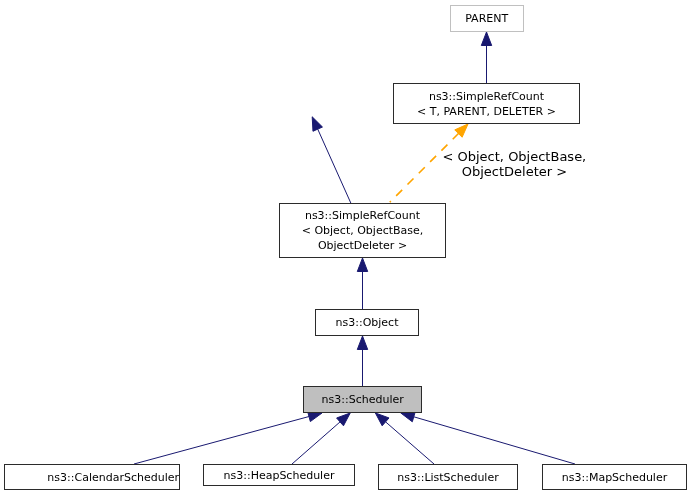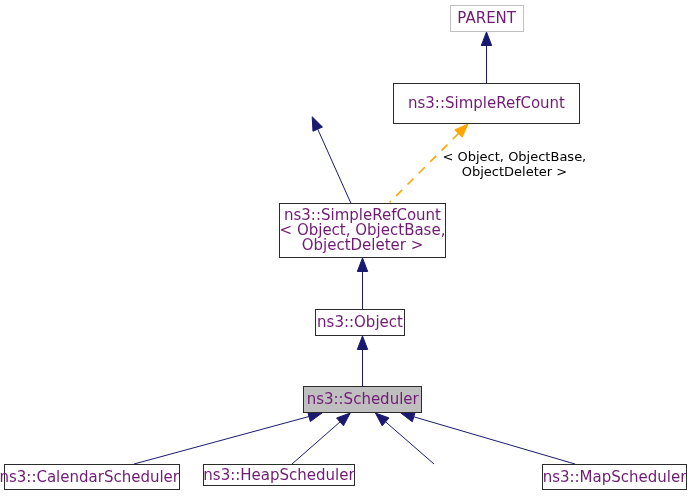--- a/index.html
+++ b/index.html
@@ -6,21 +6,21 @@
   body{width:692px;height:496px;overflow:hidden;
        font-family:"DejaVu Sans",sans-serif;
        -webkit-font-smoothing:antialiased;}
   #diagram{position:relative;width:692px;height:496px;background:#ffffff;}
   #edge-layer{position:absolute;left:0;top:0;width:692px;height:496px;}
   .node{position:absolute;box-sizing:border-box;background:#ffffff;
         display:flex;align-items:center;justify-content:center;}
   .node.external{border:1px solid #c0c0c0;}
   .node.normal{border:1px solid #2b2b2b;}
   .node.highlight{border:1px solid #2b2b2b;background:#bfbfbf;}
-  .lbl{font-size:15px;line-height:15px;color:#701a75;}
+  .lbl{font-size:11px;line-height:15px;color:#000000;}
   .lbl-line{white-space:pre;text-align:center;}
   .lbl-line.lj{text-align:center;}
   .edgelabel{position:absolute;font-size:13px;line-height:15px;color:#000000;}
   .el-line{white-space:pre;text-align:center;}
 </style>
 </head>
 <body>
 
 <div id="diagram">
 
@@ -66,32 +66,33 @@
   <div class="node external" style="left: 449.7px; top: 5px; width: 74px; height: 27px;">
     <div class="lbl">
       <div class="lbl-line">PARENT</div>
     </div>
   </div>
 
 
   <div class="node normal" style="left: 393px; top: 83px; width: 187px; height: 41px;">
     <div class="lbl">
       <div class="lbl-line lj">ns3::SimpleRefCount</div>
+      <div class="lbl-line">&lt; T, PARENT, DELETER &gt;</div>
     </div>
   </div>
 
   <div class="node normal" style="left: 279px; top: 203px; width: 167px; height: 55px;">
     <div class="lbl">
       <div class="lbl-line lj">ns3::SimpleRefCount</div>
       <div class="lbl-line lj">&lt; Object, ObjectBase,</div>
       <div class="lbl-line">ObjectDeleter &gt;</div>
     </div>
   </div>
 
-  <div class="node normal" style="left: 315px; top: 309px; width: 90px; height: 27px;">
+  <div class="node normal" style="left: 315px; top: 309px; width: 104px; height: 27px;">
     <div class="lbl">
       <div class="lbl-line">ns3::Object</div>
     </div>
   </div>
 
   <div class="node highlight" style="left: 303.2px; top: 386px; width: 119px; height: 27px;">
     <div class="lbl">
       <div class="lbl-line">ns3::Scheduler</div>
     </div>
   </div>
@@ -101,20 +102,25 @@
       <div class="lbl-line">ns3::CalendarScheduler</div>
     </div>
   </div>
 
   <div class="node normal" style="left: 203px; top: 464px; width: 152px; height: 22px;">
     <div class="lbl">
       <div class="lbl-line">ns3::HeapScheduler</div>
     </div>
   </div>
 
+  <div class="node normal" style="left: 378px; top: 464px; width: 140px; height: 26px;">
+    <div class="lbl">
+      <div class="lbl-line">ns3::ListScheduler</div>
+    </div>
+  </div>
 
   <div class="node normal" style="left: 542px; top: 464px; width: 145px; height: 26px; justify-content: center;">
     <div class="lbl">
       <div class="lbl-line">ns3::MapScheduler</div>
     </div>
   </div>
 
   <div class="edgelabel" style="left: 442.5px; top: 148.7px;">
     <div class="el-line">&lt; Object, ObjectBase,</div>
     <div class="el-line">ObjectDeleter &gt;</div>

